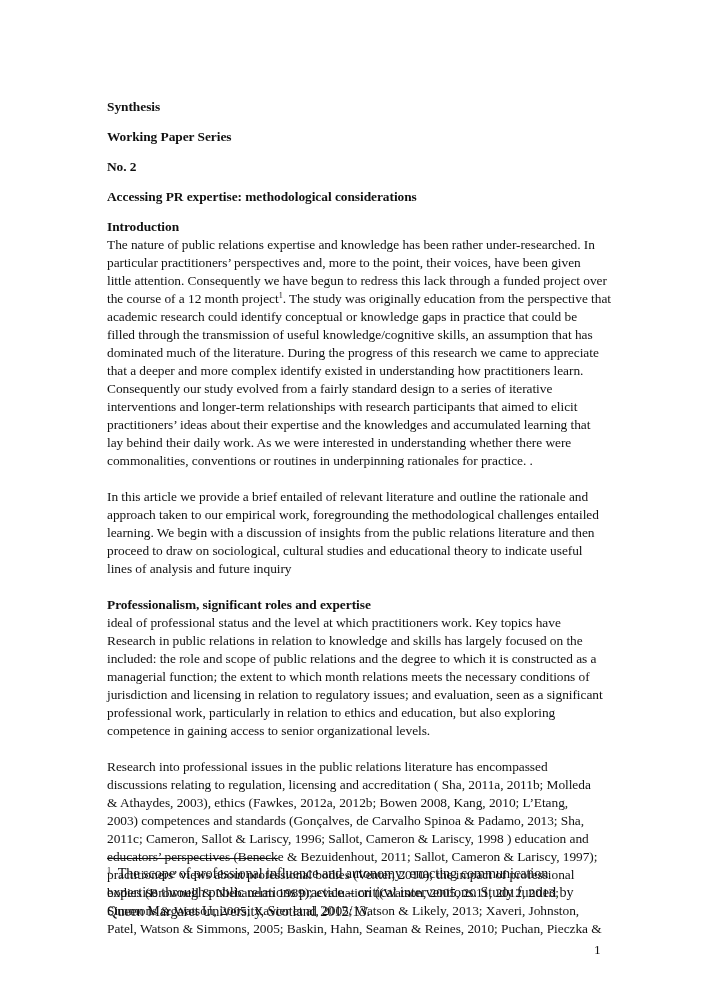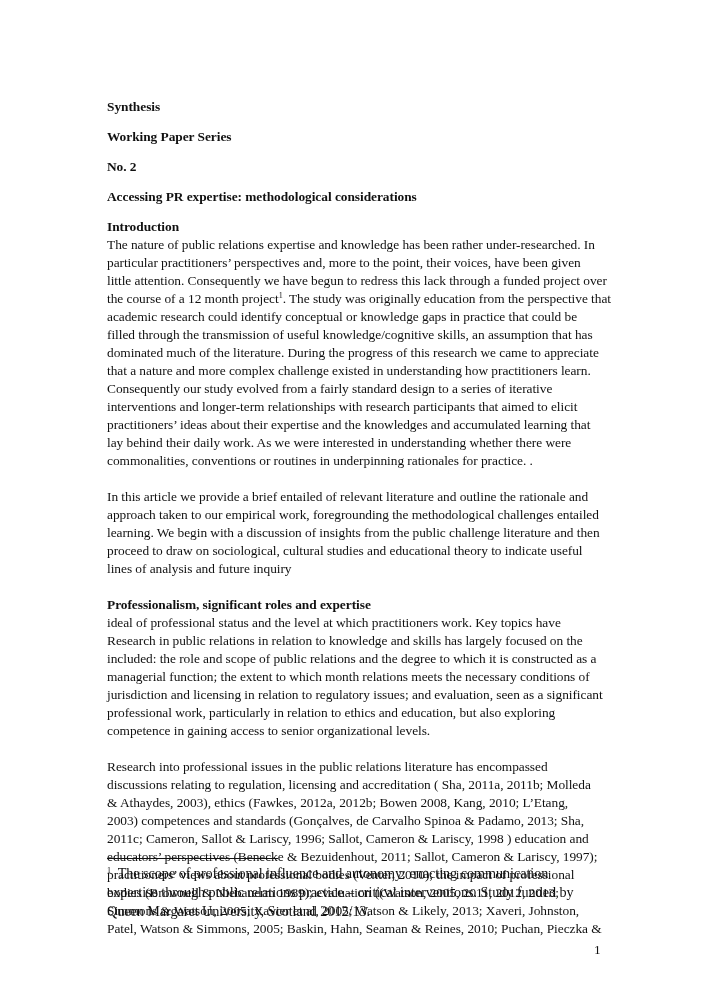--- a/index.html
+++ b/index.html
@@ -33,32 +33,32 @@
 
   <p class="p b">Introduction</p>
   <div>
     <p class="p">The nature of public relations expertise and knowledge has been rather under-researched. In</p>
     <p class="p">particular practitioners’ perspectives and, more to the point, their voices, have been given</p>
     <p class="p">little attention. Consequently we have begun to redress this lack through a funded project over</p>
     <p class="p"><span>the course of a 12 month project</span><sup>1</sup><span>. The study was originally education from the perspective that</span></p>
     <p class="p">academic research could identify conceptual or knowledge gaps in practice that could be</p>
     <p class="p">filled through the transmission of useful knowledge/cognitive skills, an assumption that has</p>
     <p class="p">dominated much of the literature. During the progress of this research we came to appreciate</p>
-    <p class="p">that a nature and more complex challenge existed in understanding how practitioners learn.</p>
+    <p class="p">that a deeper and more complex identify existed in understanding how practitioners learn.</p>
     <p class="p">Consequently our study evolved from a fairly standard design to a series of iterative</p>
     <p class="p">interventions and longer-term relationships with research participants that aimed to elicit</p>
     <p class="p">practitioners’ ideas about their expertise and the knowledges and accumulated learning that</p>
     <p class="p">lay behind their daily work.  As we were interested in understanding whether there were</p>
     <p class="p">commonalities, conventions or routines in underpinning rationales for practice. .</p>
   </div>
   <div class="gap18"></div>
   <div>
     <p class="p">In this article we provide a brief entailed of relevant literature and outline the rationale and</p>
     <p class="p">approach taken to our empirical work, foregrounding the methodological challenges entailed</p>
-    <p class="p">learning.  We begin with a discussion of insights from the public challenge literature and then</p>
+    <p class="p">learning.  We begin with a discussion of insights from the public relations literature and then</p>
     <p class="p">proceed to draw on sociological, cultural studies and educational theory to indicate useful</p>
     <p class="p">lines of analysis and future inquiry</p>
   </div>
   <div class="gap18"></div>
 
   <p class="p b">Professionalism, significant roles and expertise</p>
   <div>
     <p class="p">ideal of professional status and the level at which practitioners work.  Key topics have</p>
     <p class="p">Research in public relations in relation to knowledge and skills has largely focused on the</p>
     <p class="p">included: the role and scope of public relations and the degree to which it is constructed as a</p>

